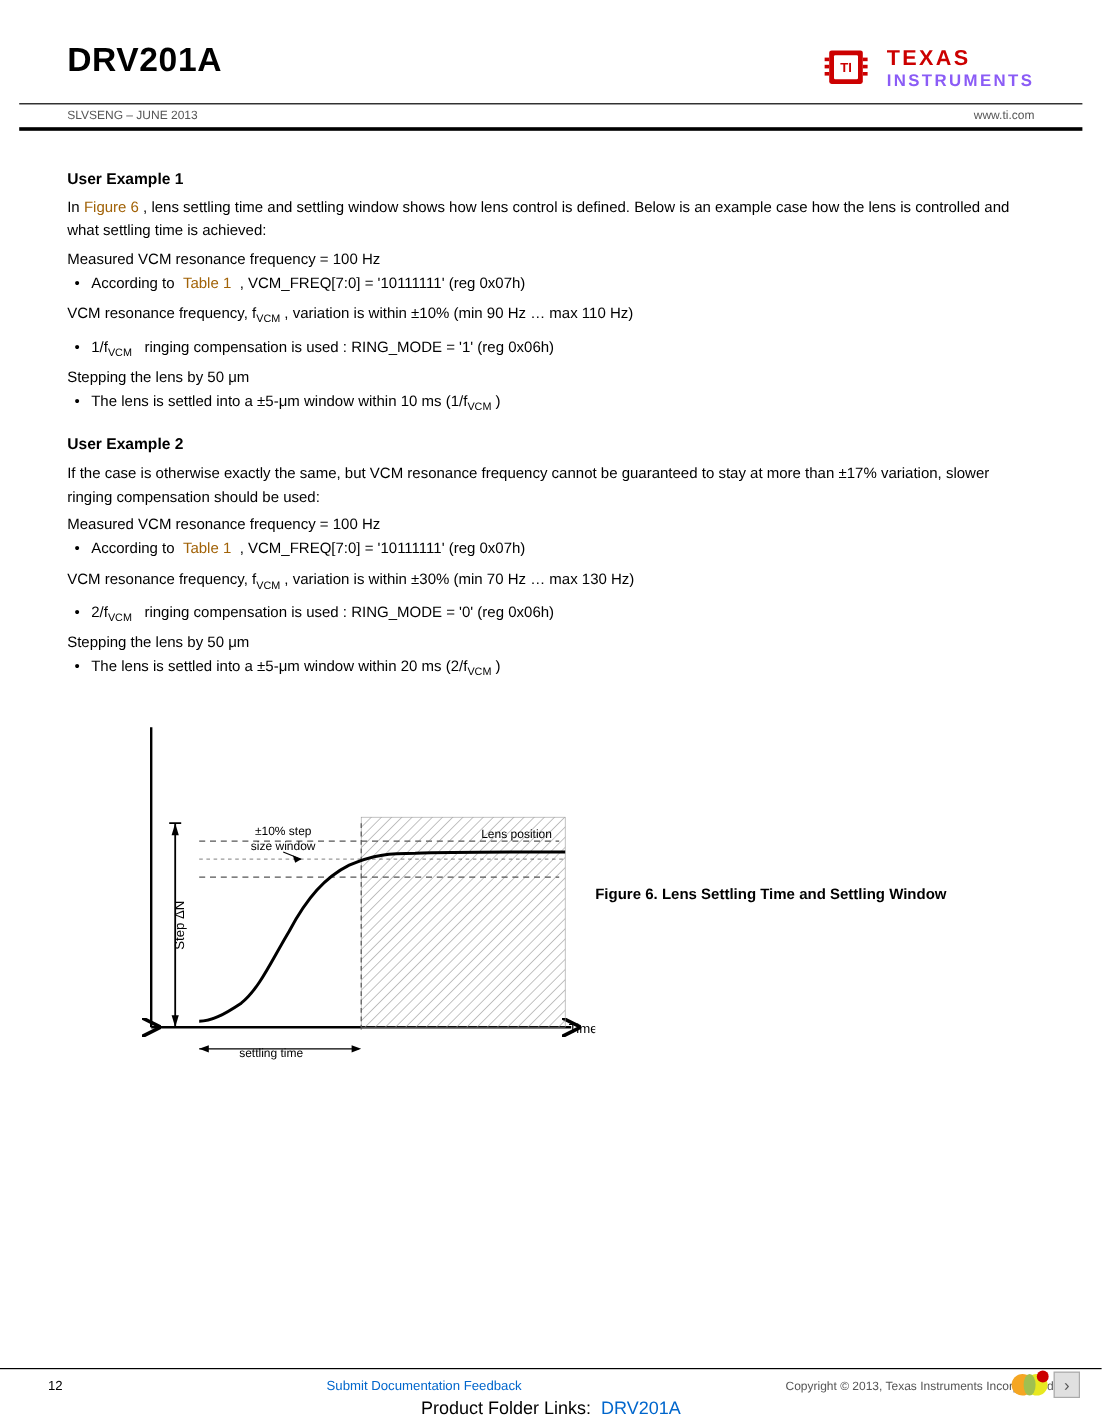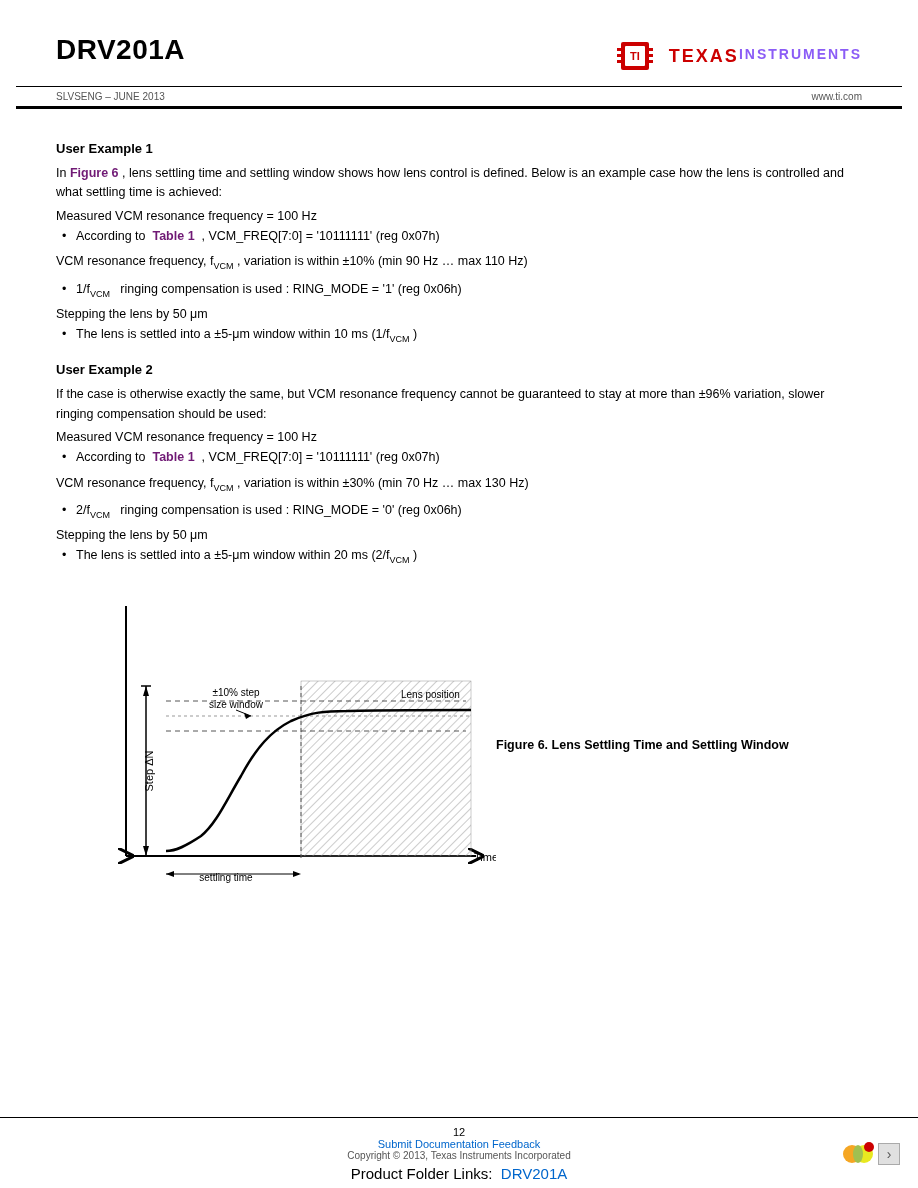--- a/index.html
+++ b/index.html
@@ -32,20 +32,21 @@
       color: #000;
       letter-spacing: 0.5px;
     }
     .ti-logo {
       display: flex;
       align-items: center;
       gap: 8px;
     }
     .ti-logo-text {
       display: flex;
+      flex-direction: column;
       align-items: flex-start;
     }
     .ti-logo-texas {
       font-size: 18px;
       font-weight: bold;
       color: #cc0000;
       letter-spacing: 2px;
     }
     .ti-logo-instruments {
       font-size: 14px;
@@ -72,23 +73,22 @@
       font-weight: bold;
       margin-bottom: 8px;
       margin-top: 14px;
     }
     .paragraph {
       font-size: 12.5px;
       line-height: 1.55;
       margin-bottom: 6px;
     }
     .link {
-      color: #701a75;
+      color: #a16207;
       text-decoration: none;
-      font-weight: bold;
     }
     .bullet-list {
       list-style: none;
       margin: 4px 0 6px 0;
       padding: 0;
     }
     .bullet-list li {
       font-size: 12.5px;
       line-height: 1.55;
       padding-left: 20px;
@@ -130,21 +130,20 @@
       left: 0;
       right: 0;
       border-top: 1.5px solid #000;
       padding: 8px 40px 6px 40px;
     }
     .footer-main {
       display: flex;
       justify-content: space-between;
       align-items: center;
       font-size: 11px;
-      flex-direction: column;
     }
     .footer-link {
       color: #0066cc;
       text-decoration: none;
     }
     .footer-copyright {
       font-size: 10px;
       color: #555;
     }
     .footer-product {
@@ -242,21 +241,21 @@
       <span>Stepping the lens by 50 μm</span>
     </p>
     <ul class="bullet-list">
       <li>
         The lens is settled into a ±5-μm window within 10 ms (1/f<sub>VCM</sub> )
       </li>
     </ul>
 
     <div class="section-title" style="margin-top:16px;">User Example 2</div>
 
-    <p class="paragraph">If the case is otherwise exactly the same, but VCM resonance frequency cannot be guaranteed to stay at more than ±96% variation, slower ringing compensation should be used:</p>
+    <p class="paragraph">If the case is otherwise exactly the same, but VCM resonance frequency cannot be guaranteed to stay at more than ±17% variation, slower ringing compensation should be used:</p>
 
     <p class="measured-line">Measured VCM resonance frequency = 100 Hz</p>
 
     <ul class="bullet-list">
       <li>
         According to &nbsp;<a href="#" class="link">Table 1</a>&nbsp; , VCM_FREQ[7:0] = '10111111' (reg 0x07h)
       </li>
     </ul>
 
     <p class="paragraph">

